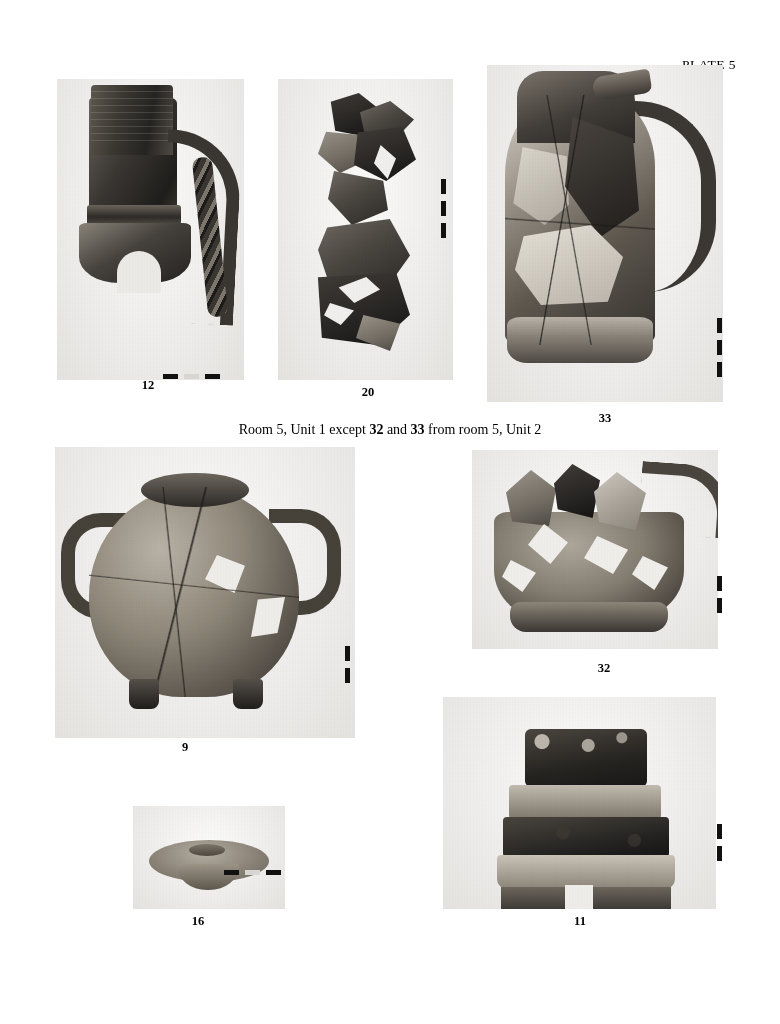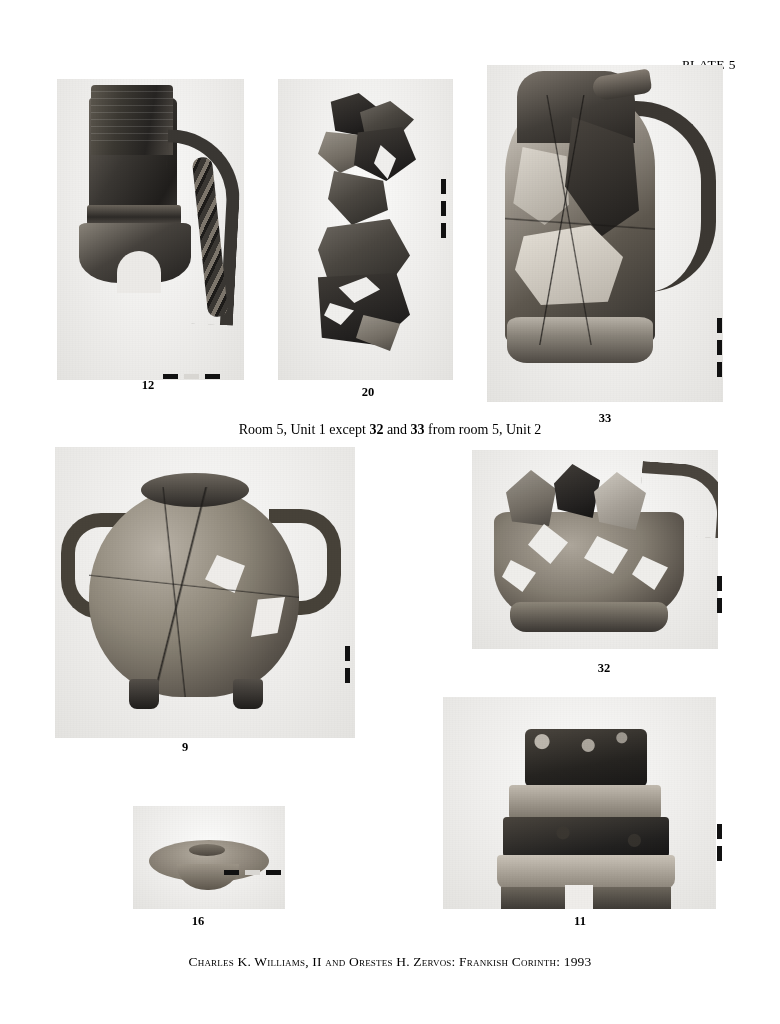--- a/index.html
+++ b/index.html
@@ -502,15 +502,14 @@
       <div class="spots"></div>
     </div>
     <div class="grain"></div>
   </div>
   <div class="scalebar-v" style="left:717px; top:824px;">
     <i></i>
     <i></i>
   </div>
   <div class="caption" style="left:550px; top:914px; width:60px;font-family:Liberation Serif, serif;">11</div>
 
-  <div class="footer-line">Charles K. Williams, II and Orestes H. Zervos:  Frankish Corinth:  1993</div>
 
 </div>
 
 </body></html>

